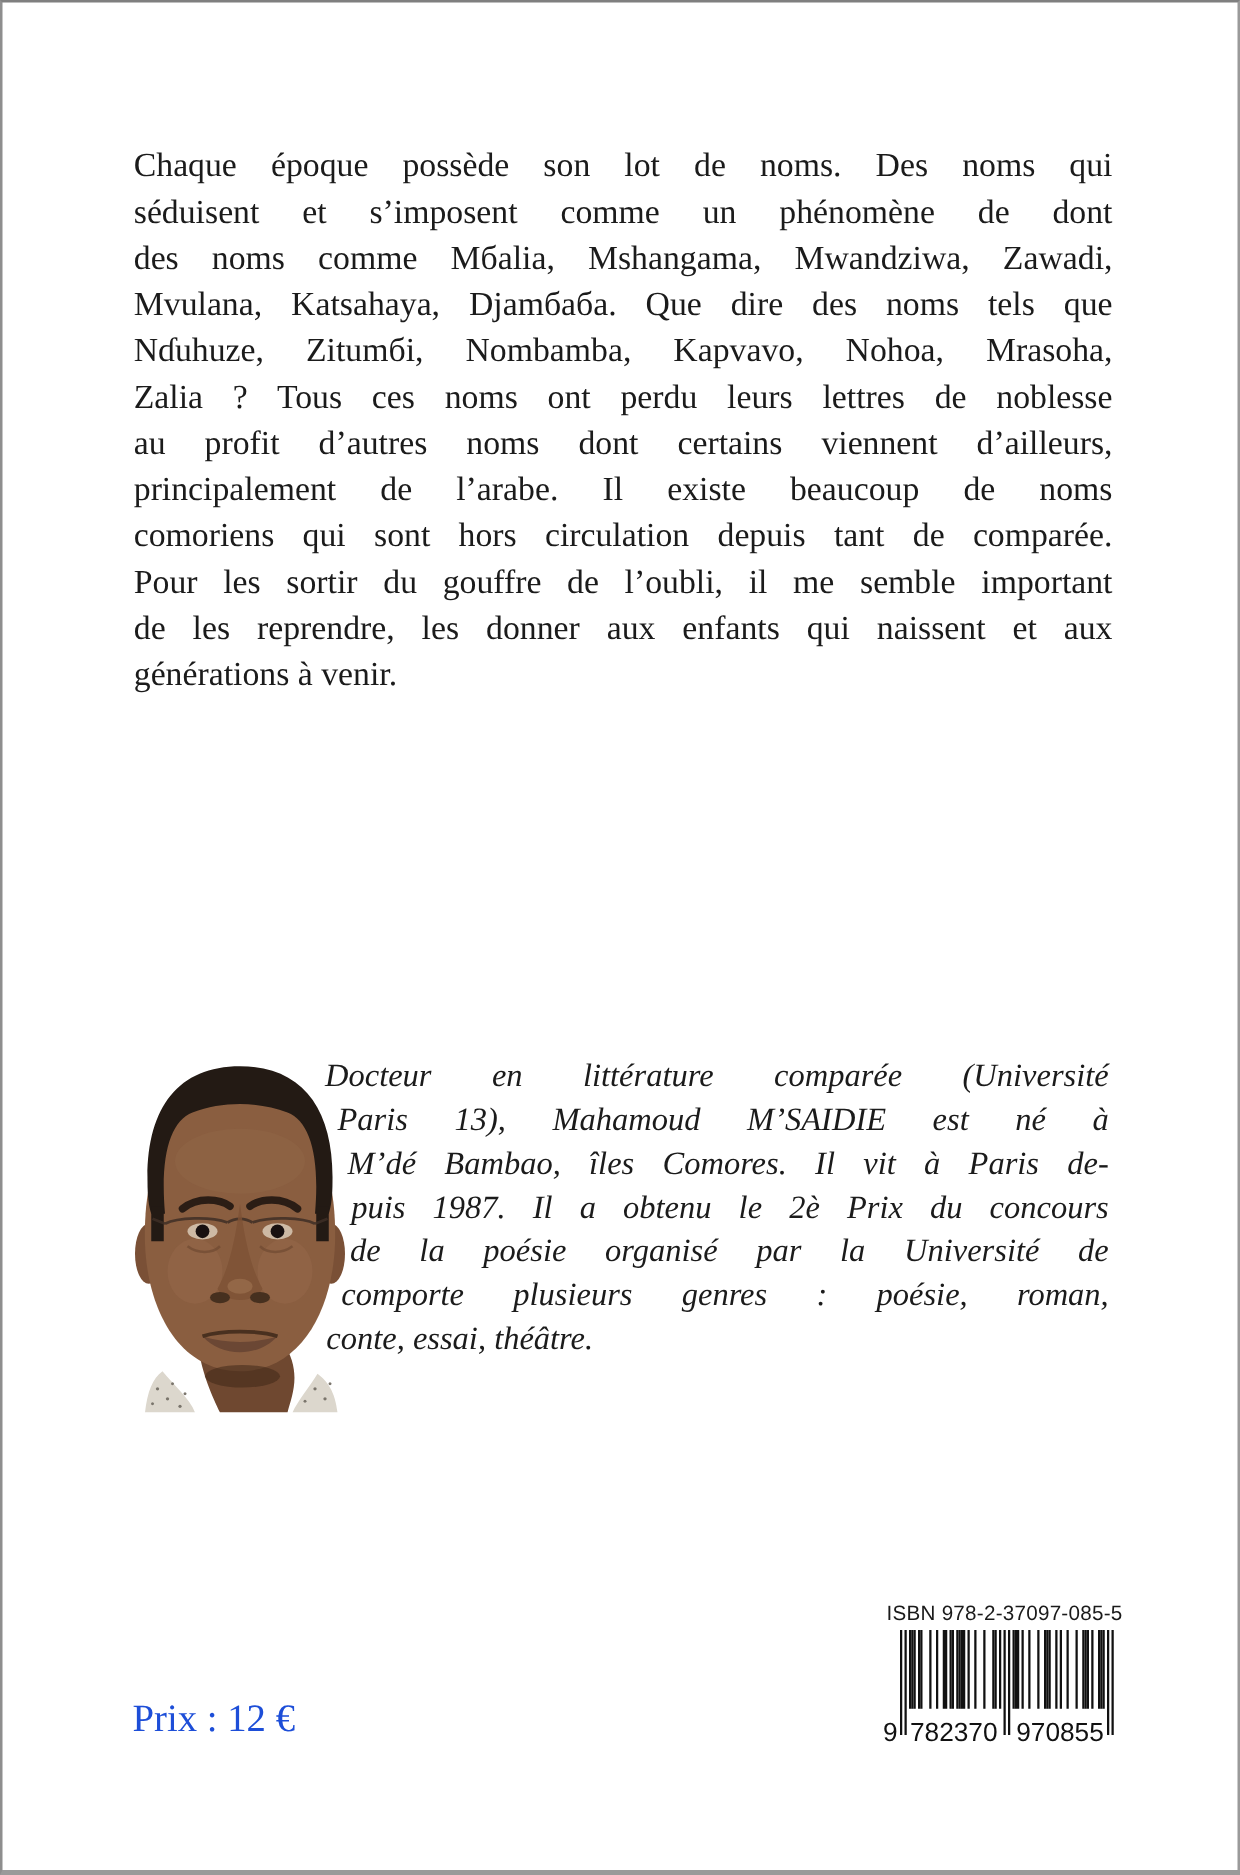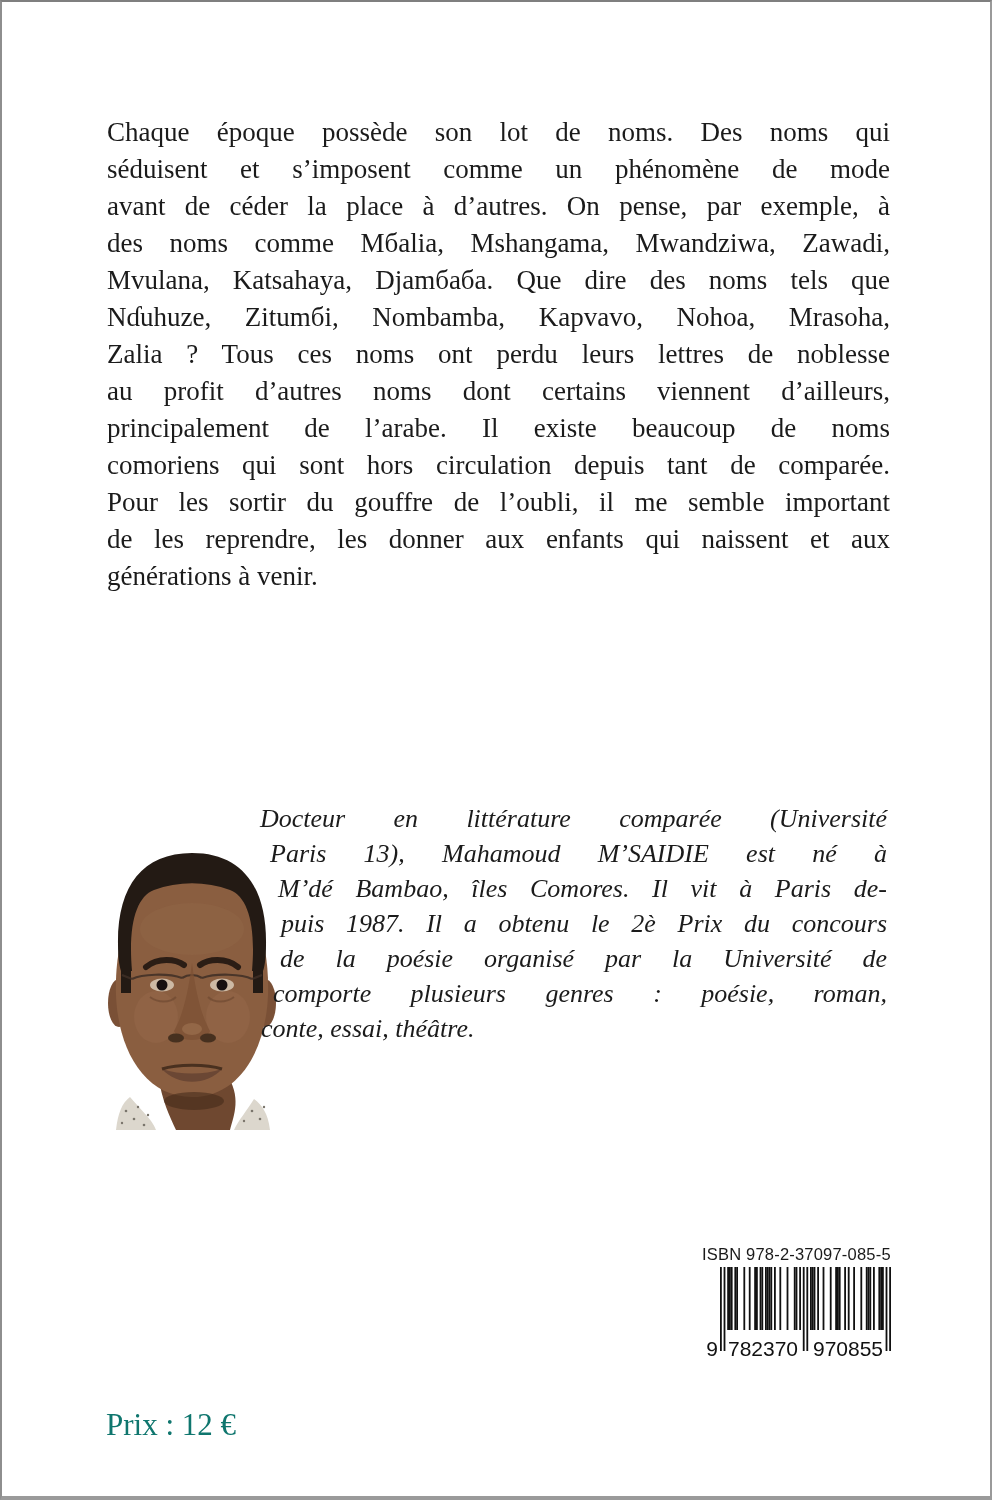--- a/index.html
+++ b/index.html
@@ -10,54 +10,53 @@
         border-top:2px solid #7f7f7f;border-left:2px solid #8e8e8e;
         border-right:2px solid #9a9a9a;border-bottom:4px solid #9a9a9a;padding-left:16px;}
 
   
   .blurb{position:absolute;left:105px;top:112px;width:783px;
          font-size:27px;line-height:37px;}
   .blurb .line{text-align:justify;text-align-last:justify;-moz-text-align-last:justify;}
   .blurb .line.last{text-align-last:left;-moz-text-align-last:left;}
 
   
-  .bio{position:absolute;left:252px;top:799px;width:633px;
+  .bio{position:absolute;left:252px;top:841px;width:633px;
        font-style:italic;font-size:26px;line-height:35px;}
   .bio .line{text-align:justify;text-align-last:justify;-moz-text-align-last:justify;}
   .bio .line.last{text-align-last:left;-moz-text-align-last:left;}
   .bio .line:nth-child(1){padding-left:6px;}
   .bio .line:nth-child(2){padding-left:16px;}
   .bio .line:nth-child(3){padding-left:24px;}
   .bio .line:nth-child(4){padding-left:27px;}
   .bio .line:nth-child(5){padding-left:26px;}
   .bio .line:nth-child(6){padding-left:19px;}
   .bio .line:nth-child(7){padding-left:7px;}
   .bio .line:nth-child(8){padding-left:0;margin-top:43px;}
 
   .portrait{position:absolute;left:100px;top:843px;width:180px;height:285px;}
 
-  .price{position:absolute;left:104px;top:1405px;font-size:31px;color:#0f766e;}
-
-  .isbn-block{position:absolute;left:700px;top:1243px;width:196px;text-align:left;}
+  .price{position:absolute;left:104px;top:1355px;font-size:31px;color:#1d4ed8;}
+
+  .isbn-block{position:absolute;left:700px;top:1280px;width:196px;text-align:right;}
   .isbn-label{font-family:"Liberation Sans","DejaVu Sans",sans-serif;
               font-size:16.5px;letter-spacing:.2px;color:#1a1a1a;white-space:nowrap;}
   .barcode{display:block;margin:3px auto 0 auto;}
   .barcode rect{fill:#111111;}
   .barcode text{font-family:"Liberation Sans","DejaVu Sans",sans-serif;
                 font-size:21px;fill:#111111;}
 </style>
 </head>
 <body>
 
 <div class="page">
 
   <div class="blurb" id="blurb">
       <div class="line">Chaque époque possède son lot de noms. Des noms qui</div>
-      <div class="line">séduisent et s’imposent comme un phénomène de mode</div>
-      <div class="line">avant de céder la place à d’autres. On pense, par exemple, à</div>
+      <div class="line">séduisent et s’imposent comme un phénomène de dont</div>
       <div class="line">des noms comme Mбalia, Mshangama, Mwandziwa, Zawadi,</div>
       <div class="line">Mvulana, Katsahaya, Djamбaбa. Que dire des noms tels que</div>
       <div class="line">Nɗuhuze, Zitumбi, Nombamba, Kapvavo, Nohoa, Mrasoha,</div>
       <div class="line">Zalia ? Tous ces noms ont perdu leurs lettres de noblesse</div>
       <div class="line">au profit d’autres noms dont certains viennent d’ailleurs,</div>
       <div class="line">principalement de l’arabe. Il existe beaucoup de noms</div>
       <div class="line">comoriens qui sont hors circulation depuis tant de comparée.</div>
       <div class="line">Pour les sortir du gouffre de l’oubli, il me semble important</div>
       <div class="line">de les reprendre, les donner aux enfants qui naissent et aux</div>
       <div class="line last">générations à venir.</div>

